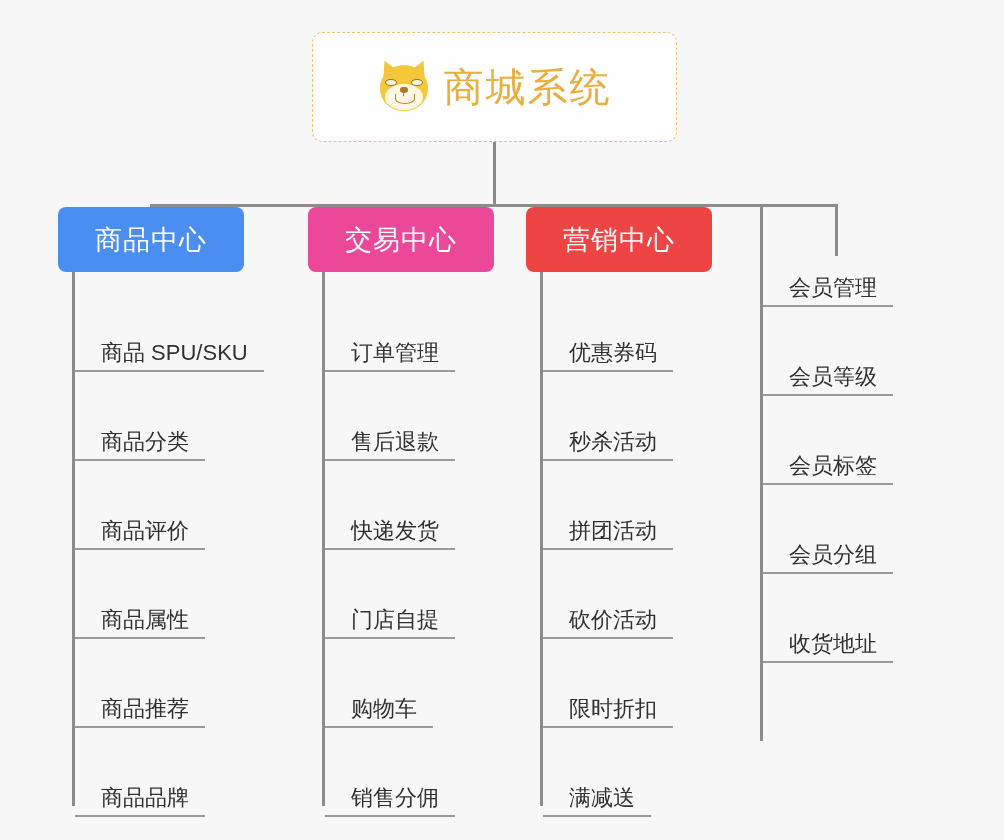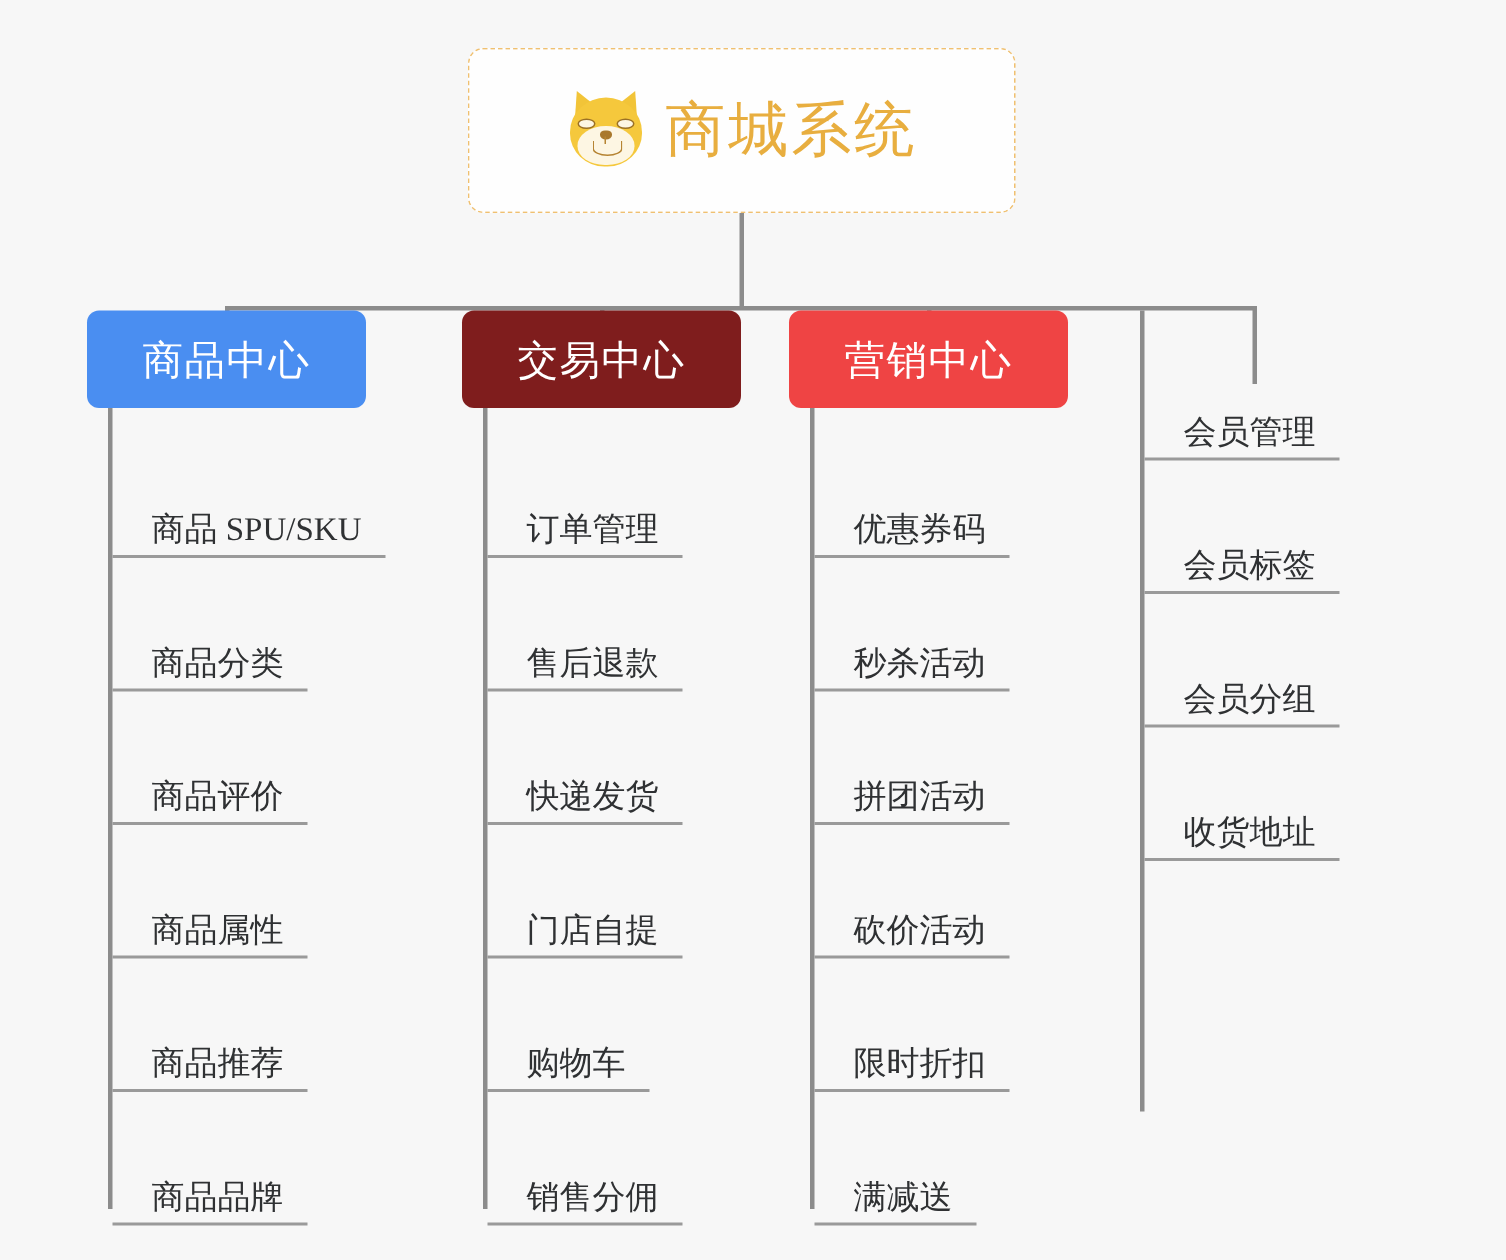--- a/index.html
+++ b/index.html
@@ -117,21 +117,20 @@
     background: #8c8c8c;
   }
   .conn-v { width: 3px; }
   .conn-h { height: 3px; }
 
   
   .column {
     position: absolute;
     top: 207px;
     width: 186px;
-    font-family: Liberation Serif, serif;
   }
   .col-header {
     height: 65px;
     border-radius: 8px;
     display: flex;
     align-items: center;
     justify-content: center;
     color: #ffffff;
     font-size: 27px;
     letter-spacing: 1px;
@@ -215,21 +214,21 @@
       <div class="leaf">
           <span class="leaf-inner">商品推荐</span>
         </div>
       <div class="leaf">
           <span class="leaf-inner">商品品牌</span>
         </div>
     </div>
   </div>
 
   <div class="column" style="left:308px;">
-    <div class="col-header" style="background:#7f1d1d;">
+    <div class="col-header" style="background:#ec4899;">
       <span>交易中心</span>
     </div>
     <div class="leaf-list">
       <div class="spine" style="height:534px;"></div>
       <div class="leaf">
           <span class="leaf-inner">订单管理</span>
         </div>
       <div class="leaf">
           <span class="leaf-inner">售后退款</span>
         </div>
@@ -275,20 +274,23 @@
     </div>
   </div>
 
   <div class="column" style="left:746px;">
     <div class="leaf-list">
       <div class="spine" style="height:534px;"></div>
       <div class="leaf">
           <span class="leaf-inner">会员管理</span>
         </div>
       <div class="leaf">
+          <span class="leaf-inner">会员等级</span>
+        </div>
+      <div class="leaf">
           <span class="leaf-inner">会员标签</span>
         </div>
       <div class="leaf">
           <span class="leaf-inner">会员分组</span>
         </div>
       <div class="leaf">
           <span class="leaf-inner">收货地址</span>
         </div>
     </div>
   </div>

